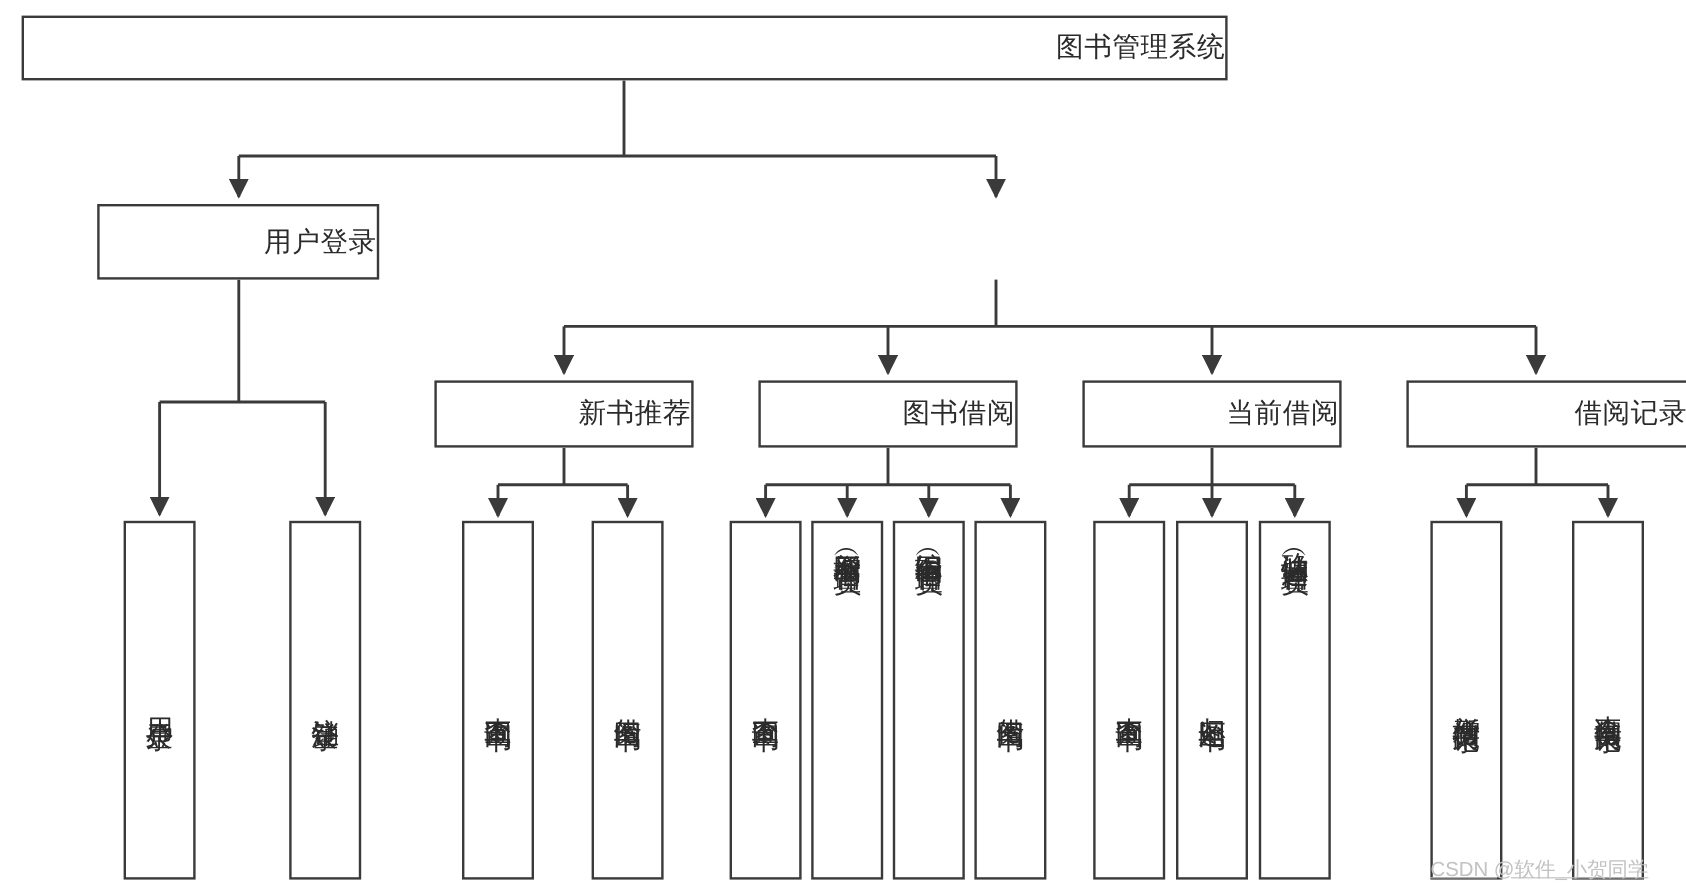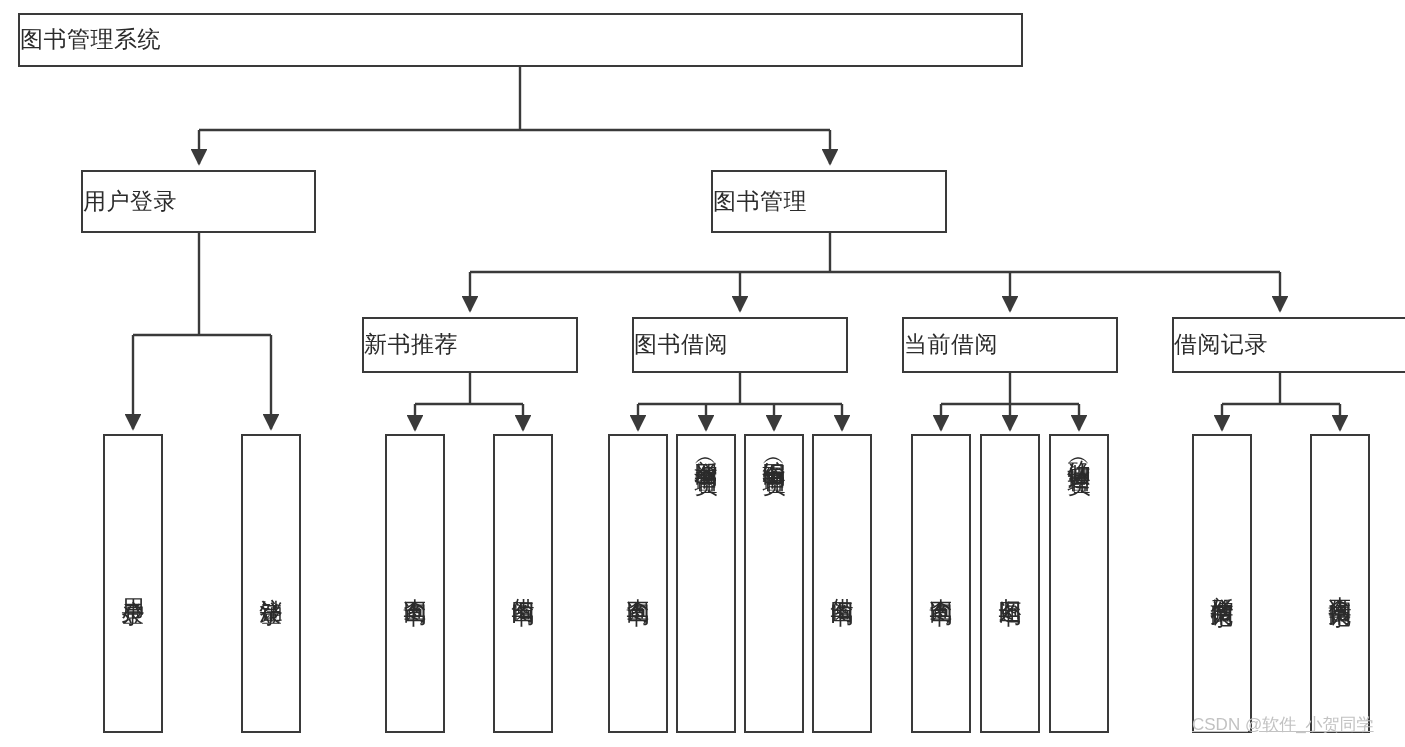--- a/index.html
+++ b/index.html
@@ -26,21 +26,21 @@
     height: 747px;
     pointer-events: none;
   }
   .node {
     position: absolute;
     box-sizing: border-box;
     background: #ffffff;
     border: 2px solid #3a3a3a;
     display: flex;
     align-items: center;
-    justify-content: flex-start;
+    justify-content: flex-end;
     color: #2b2b2b;
   }
   .node .label {
     display: block;
     text-align: center;
     line-height: 1.18;
     white-space: pre;
   }
   .node-root .label,
   .node-l1 .label,
@@ -134,23 +134,20 @@
     </g>
   </svg>
 
   <div class="node node-root" style="left:18px; top:13px; width:1005px; height:54px;">
     <span class="label">图书管理系统</span>
   </div>
 
   <div class="node node-l1" style="left:81px; top:170px; width:235px; height:63px;">
     <span class="label">用户登录</span>
   </div>
-  <div class="node node-l1" style="left:711px; top:170px; width:236px; height:63px;">
-    <span class="label">图书管理</span>
-  </div>
 
   <div class="node node-l2" style="left:362px; top:317px; width:216px; height:56px;">
     <span class="label">新书推荐</span>
   </div>
   <div class="node node-l2" style="left:902px; top:317px; width:216px; height:56px;">
     <span class="label">当前借阅</span>
   </div>
   <div class="node node-l2" style="left:632px; top:317px; width:216px; height:56px;">
     <span class="label">图书借阅</span>
   </div>

